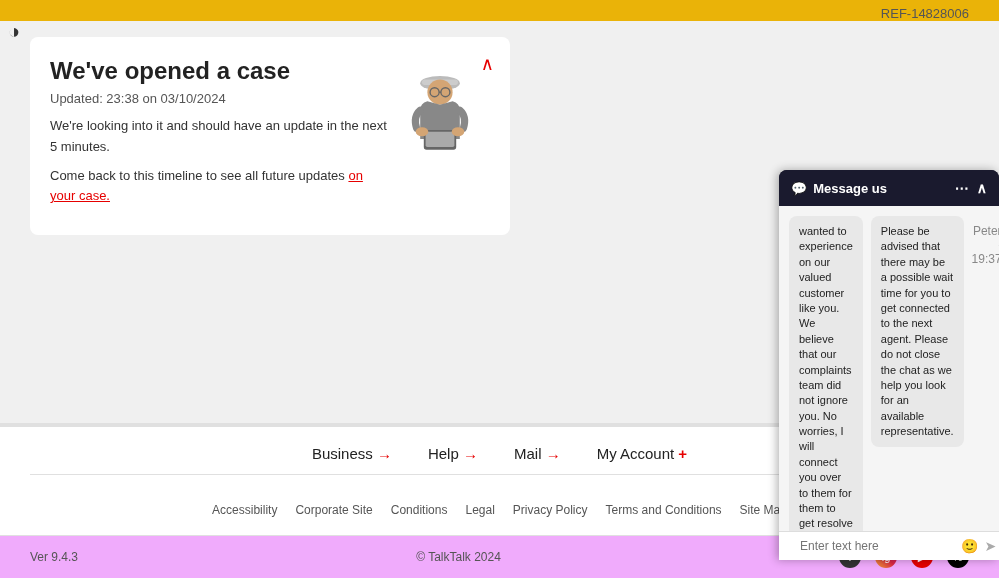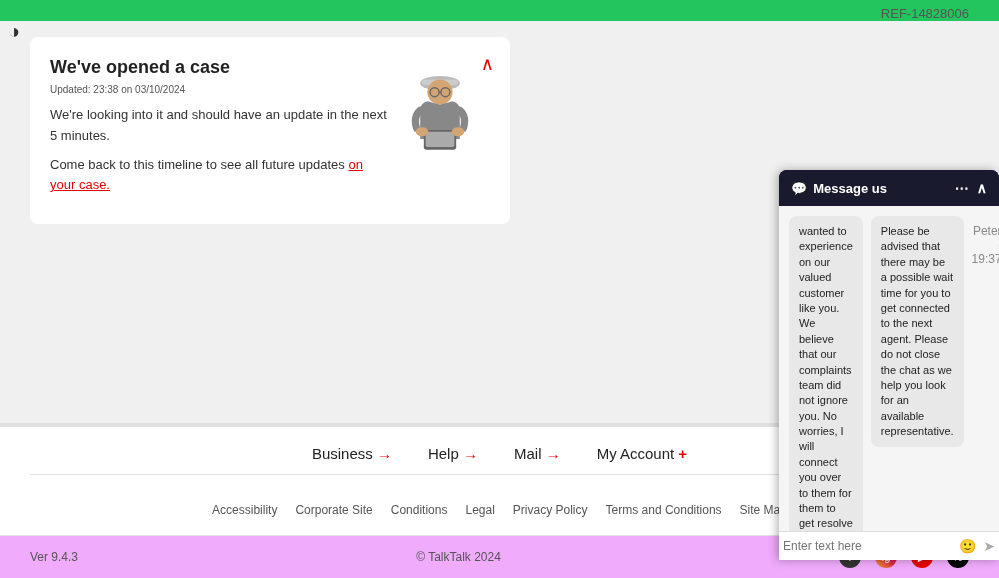--- a/index.html
+++ b/index.html
@@ -15,28 +15,28 @@
       margin-bottom: 0;
     }
 
     .case-card-header {
       display: flex;
       align-items: flex-start;
       justify-content: space-between;
     }
 
     .case-title {
-      font-size: 18px;
+      font-size: 24px;
       font-weight: bold;
       color: #222;
       margin-bottom: 6px;
     }
 
     .case-updated {
-      font-size: 10px;
+      font-size: 13px;
       color: #555;
       margin-bottom: 10px;
     }
 
     .case-body {
       font-size: 13px;
       color: #333;
       line-height: 1.6;
     }
 
@@ -224,21 +224,21 @@
       border-radius: 8px;
       padding: 20px 10px;
       font-size: 12px;
       cursor: pointer;
       align-self: flex-end;
     }
 
     .chat-input-area {
       background: #fff;
       border-top: 1px solid #ddd;
-      padding: 6px 4px;
+      padding: 6px 21px;
       display: flex;
       align-items: center;
       gap: 6px;
     }
 
     .chat-input {
       flex: 1;
       border: none;
       outline: none;
       font-size: 12px;
@@ -260,21 +260,21 @@
 
     
     .chat-messages::-webkit-scrollbar { width: 4px; }
     .chat-messages::-webkit-scrollbar-thumb { background: #ccc; border-radius: 2px; }
 
     .ref-number {
       text-align: right;
       padding: 6px 30px 0 30px;
       font-size: 13px;
       color: #555;
-      background: #22c55e;
+      background: #eab308;
     }
 
     
     .page-wrapper {
       position: relative;
       width: 999px;
       height: 578px;
       background: #f0f0f0;
       display: flex;
       flex-direction: column;

